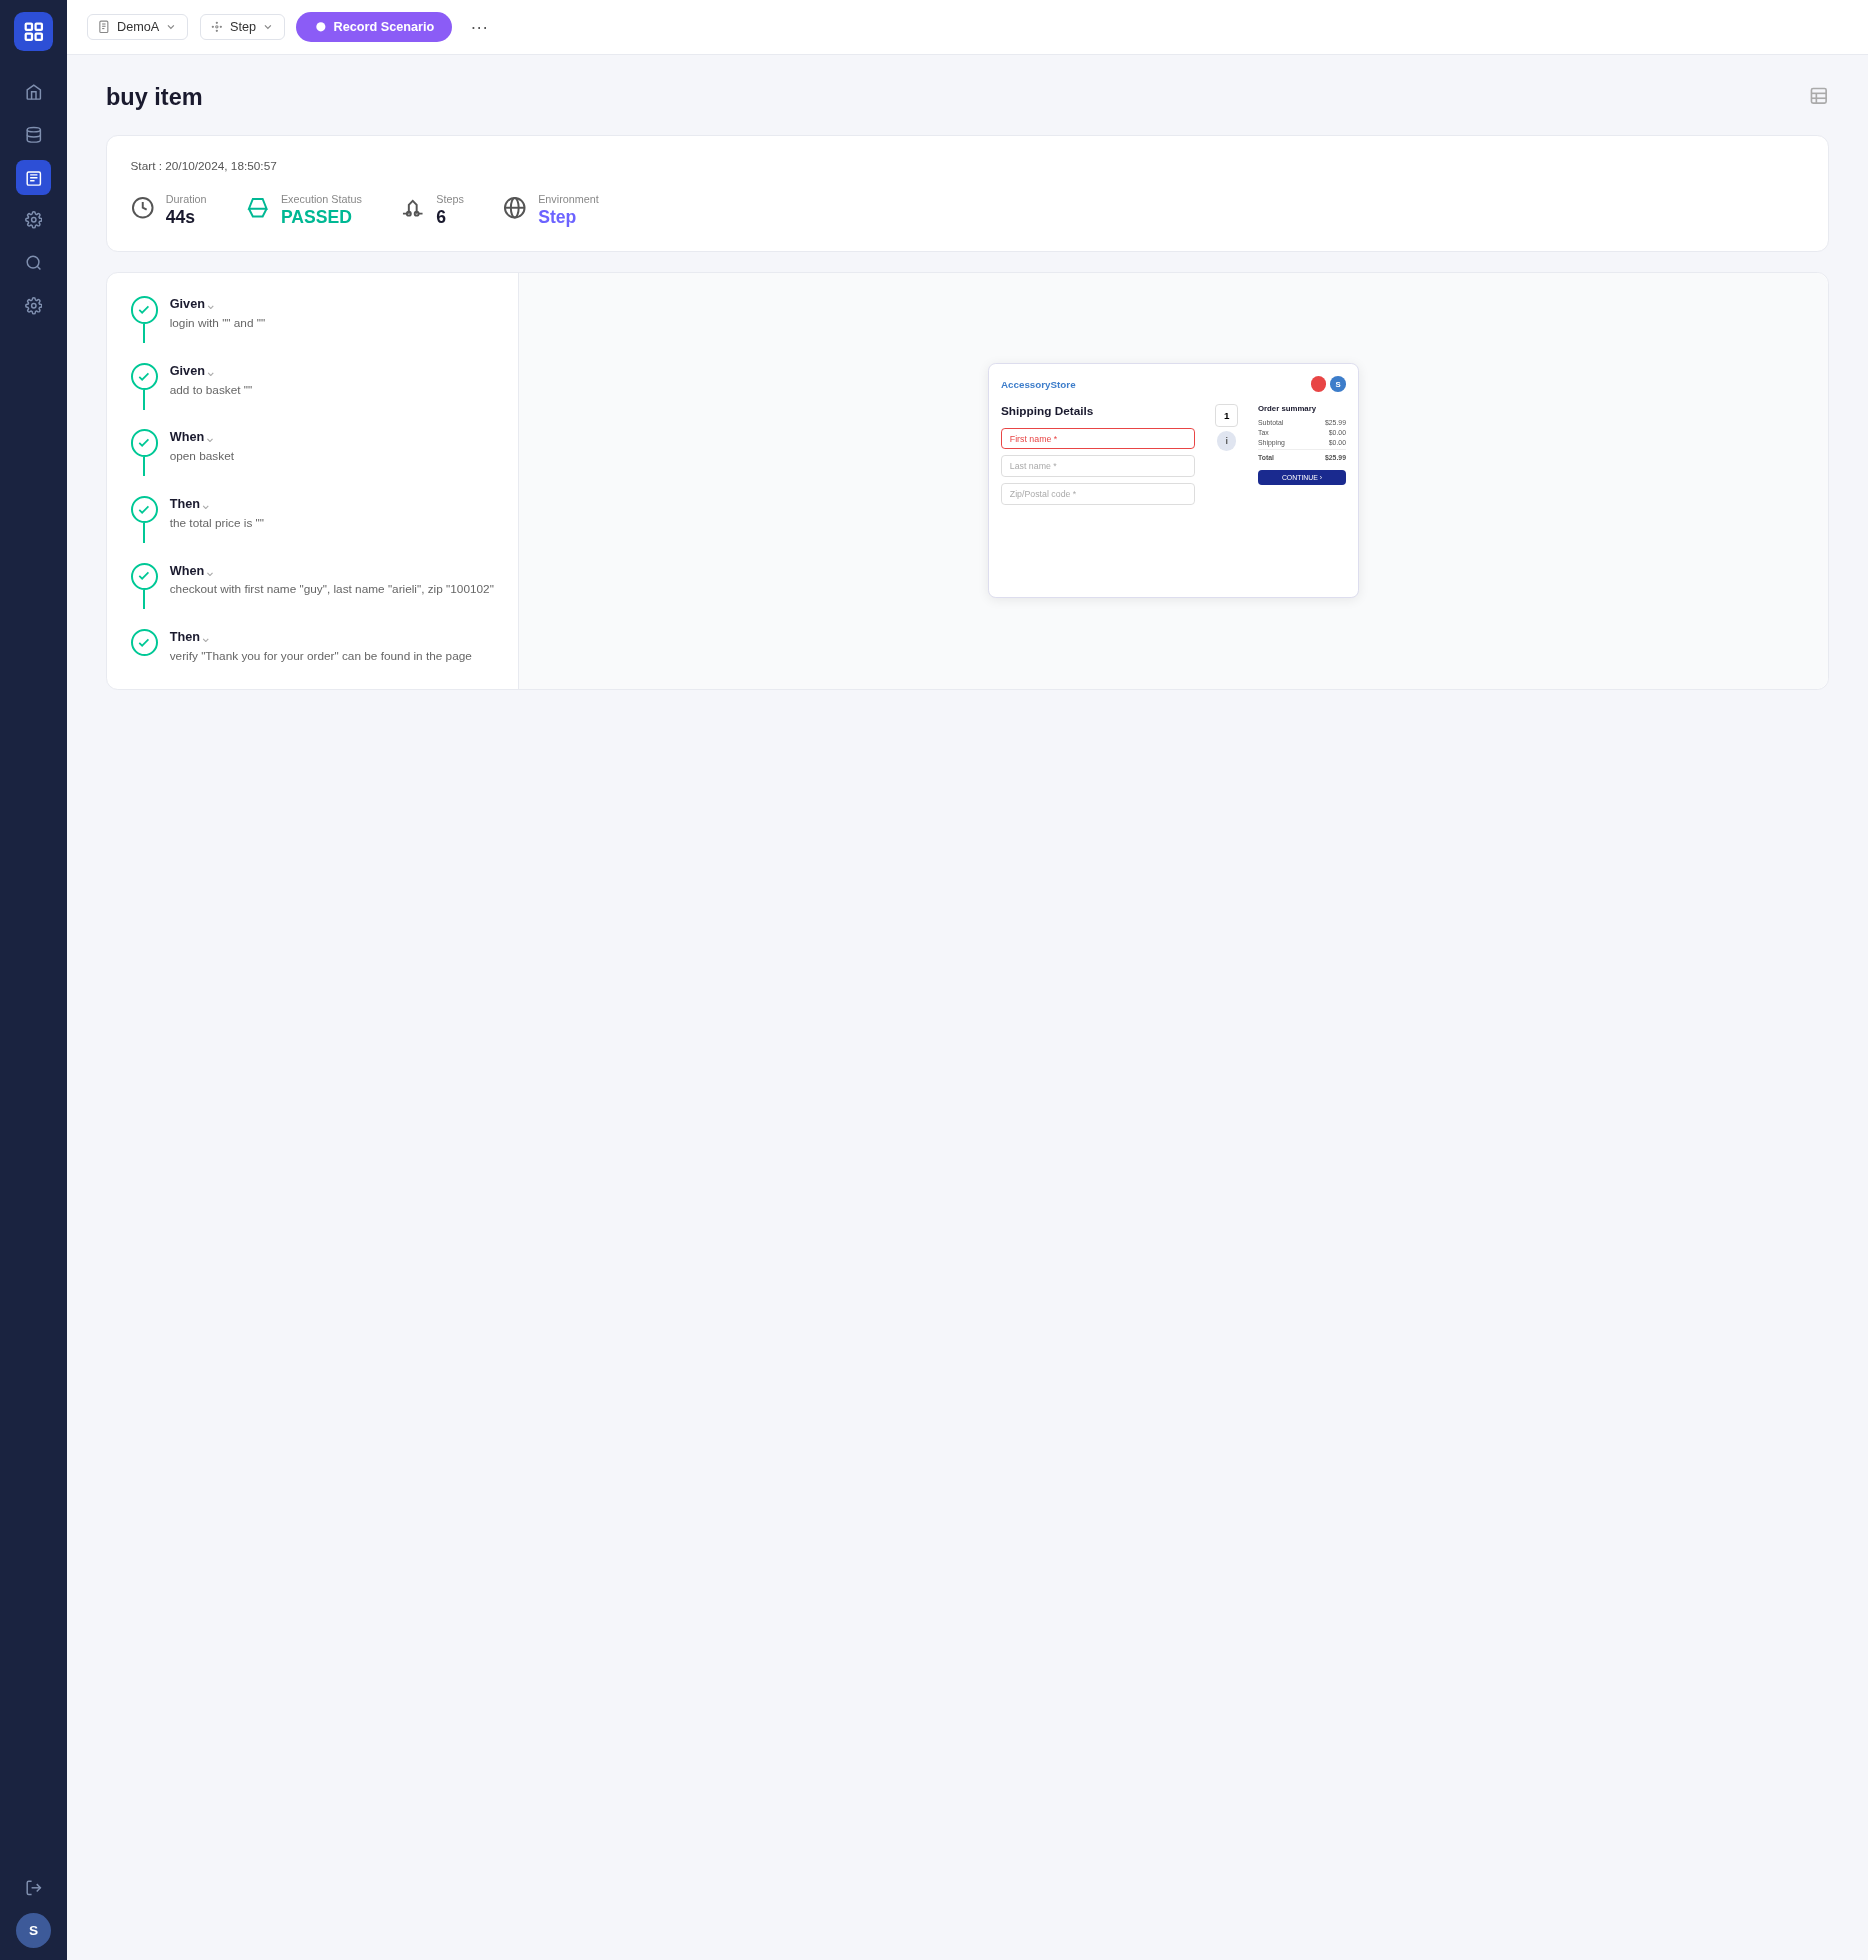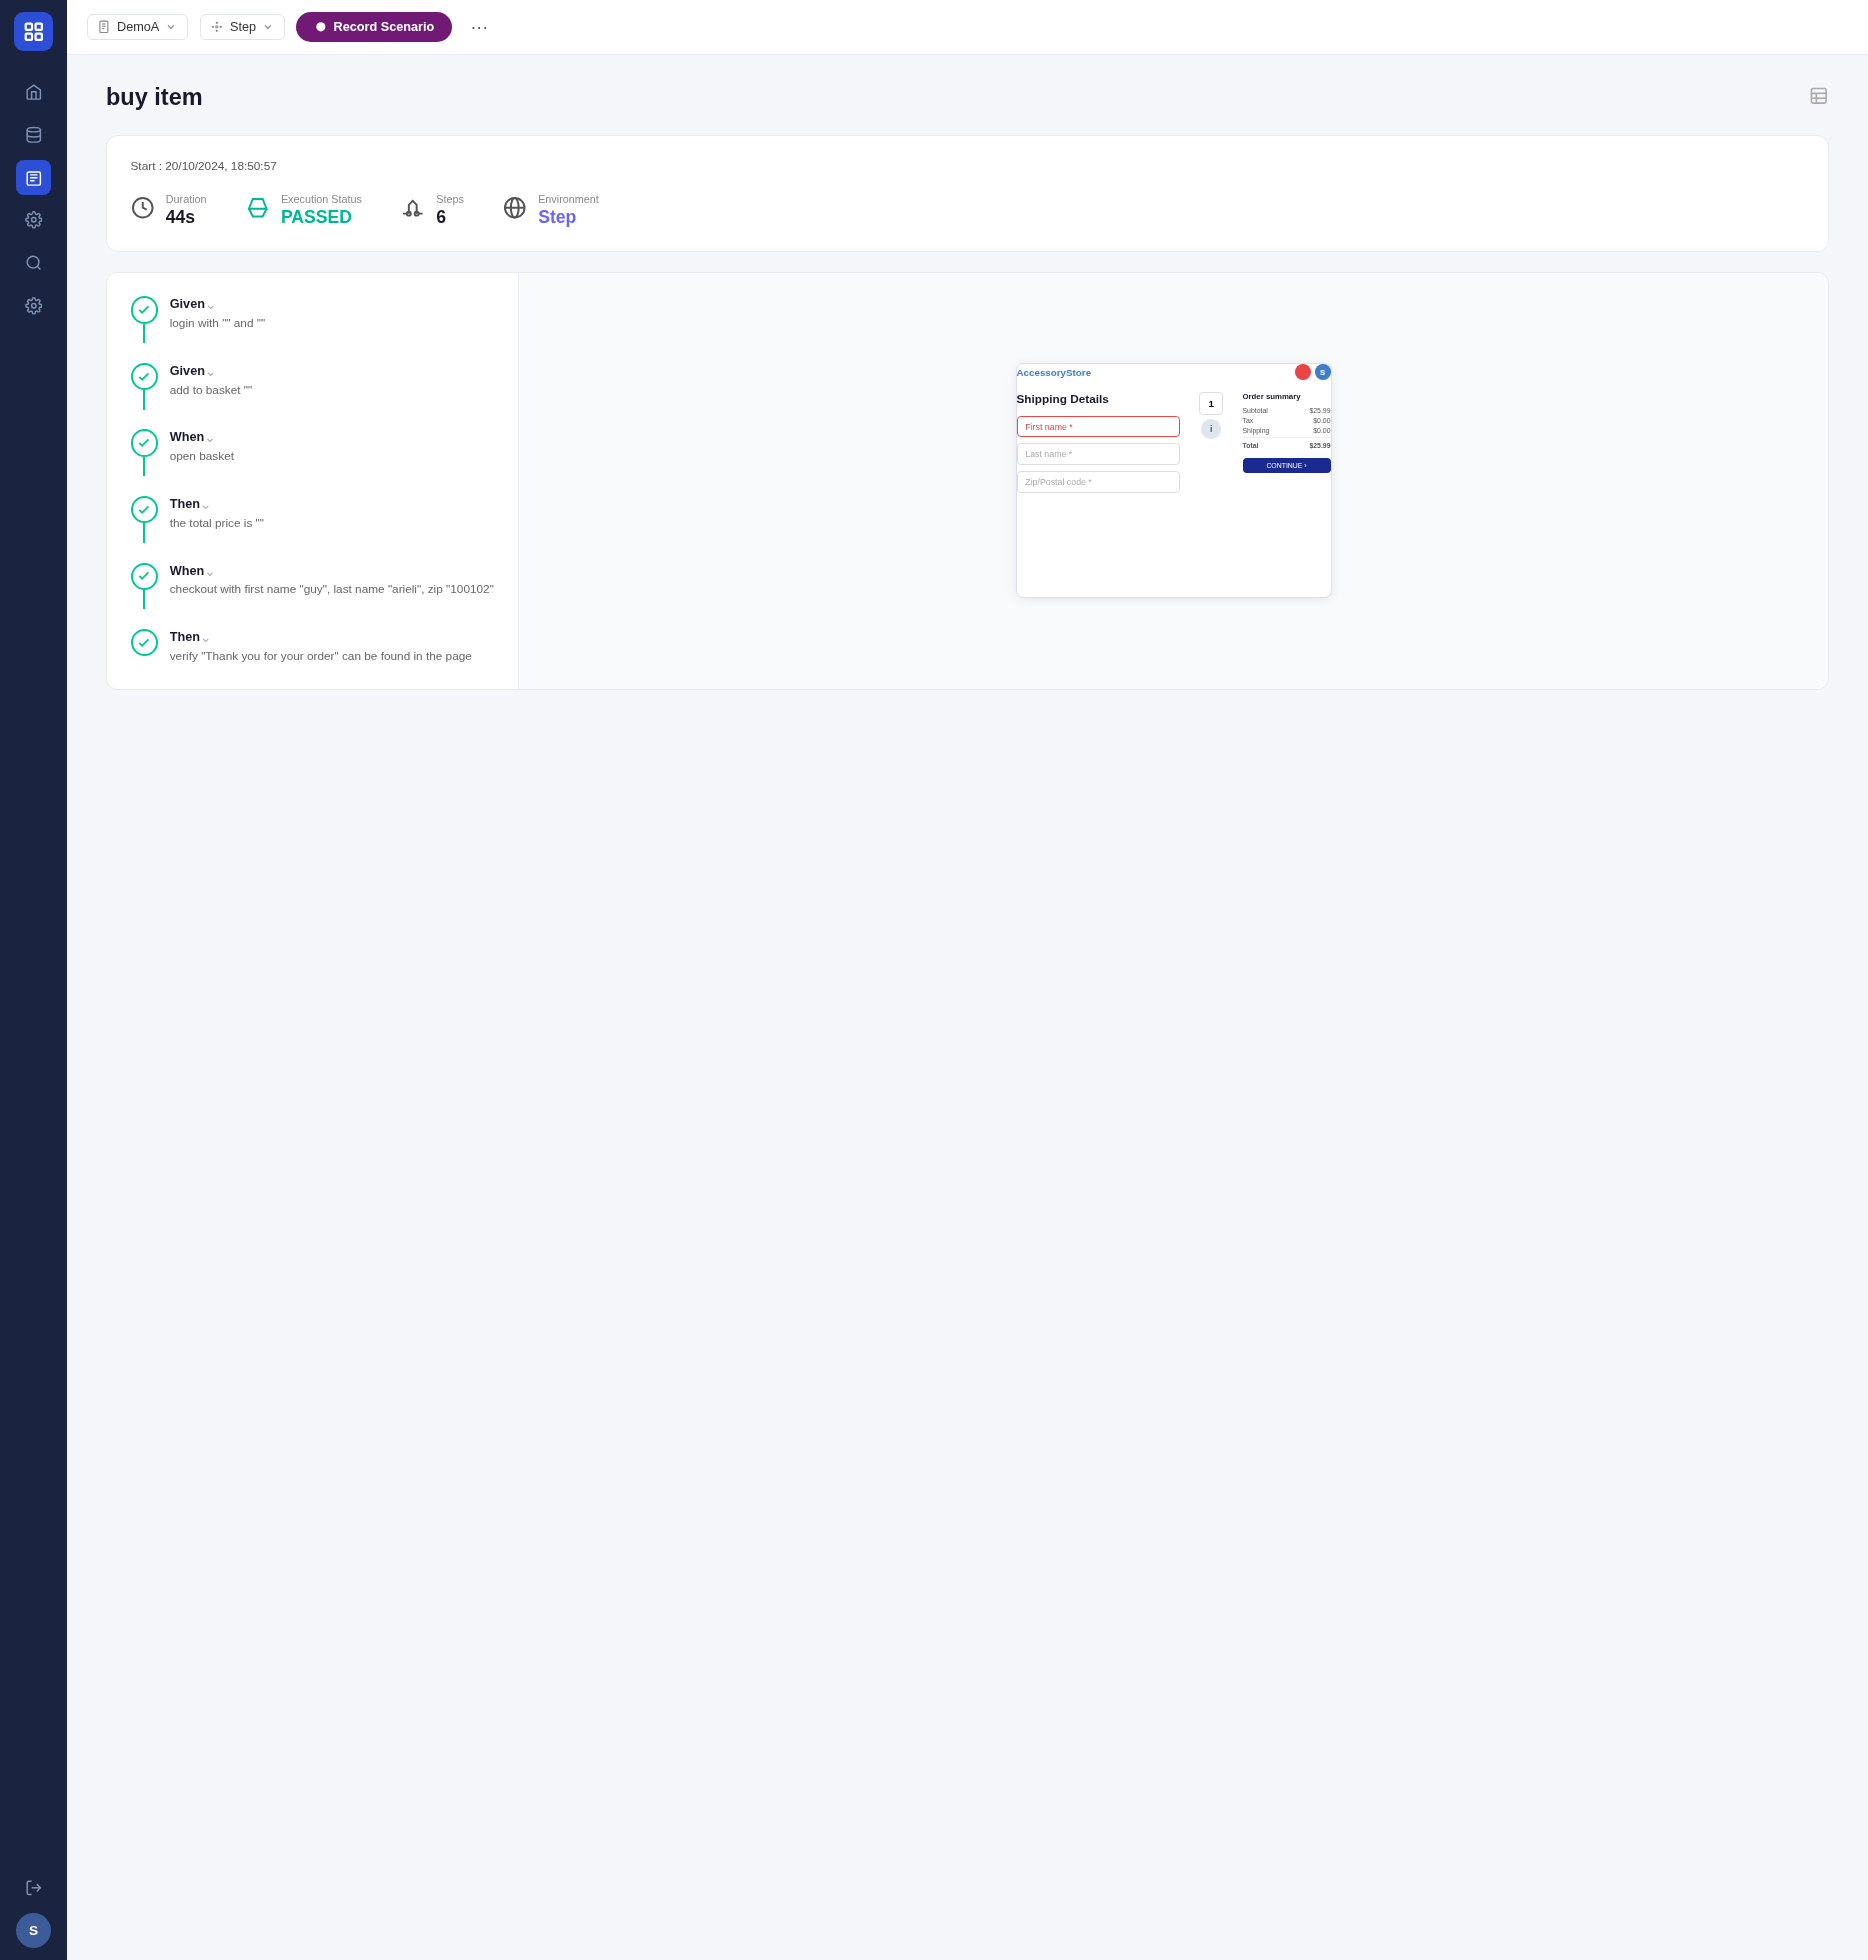--- a/index.html
+++ b/index.html
@@ -57,21 +57,21 @@
       display: flex; align-items: center; gap: 5.9px;
       border: 1px solid #e0e3ea;
       border-radius: 6px;
       padding: 4.9px 9.8px;
       font-size: 12.7px;
       cursor: pointer;
       color: #333;
     }
     .topbar-chip svg { color: #888; }
     .record-btn {
-      background: #701a75;
+      background: #8b5cf6;
       color: white;
       border: none;
       border-radius: 19.6px;
       padding: 7.8px 17.6px;
       font-size: 12.7px;
       font-weight: 600;
       cursor: pointer;
       display: flex; align-items: center; gap: 5.9px;
     }
     .more-btn {
@@ -146,23 +146,23 @@
     .step-header { display: flex; justify-content: flex-start; align-items: center; }
     .step-type { font-size: 12.7px; font-weight: 700; color: #1a1a2e; }
     .step-chevron { color: #aaa; cursor: pointer; font-size: 13.7px; }
     .step-desc { font-size: 11.8px; color: #666; margin-top: 2.9px; line-height: 1.5; }
 
     
     .preview-mock {
       background: white;
       border: 1px solid #dde;
       border-radius: 7.8px;
-      width: 316px;
+      width: 371px;
       min-height: 235px;
-      padding: 0;
+      padding: 12px;
       box-shadow: 0 2px 11.8px rgba(0,0,0,0.08);
       position: relative;
     }
     .mock-header {
       display: flex; justify-content: space-between; align-items: center;
       margin-bottom: 11.8px;
     }
     .mock-logo { font-size: 9.8px; font-weight: 700; color: #3d7dca; }
     .mock-icon-red { width: 15.7px; height: 15.7px; border-radius: 50%; background: #e84545; }
     .mock-icon-blue { width: 15.7px; height: 15.7px; border-radius: 50%; background: #3d7dca; display: flex; align-items: center; justify-content: center; color: white; font-size: 7.8px; font-weight: 700; }

